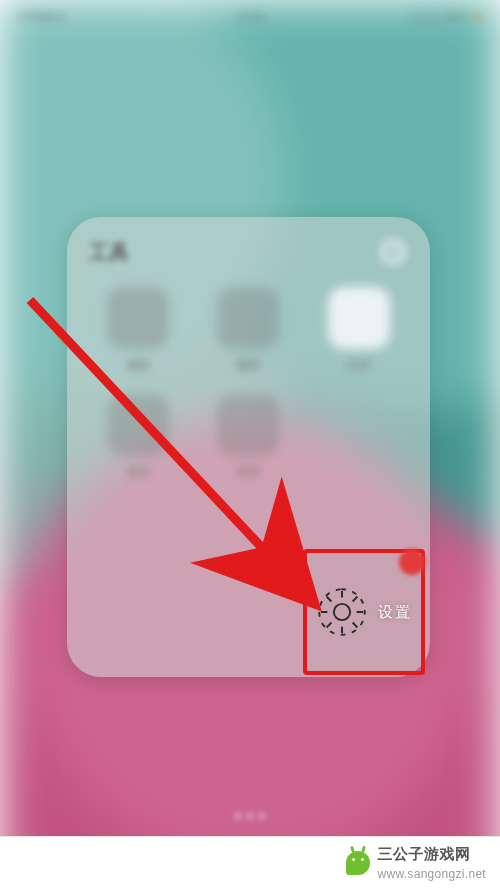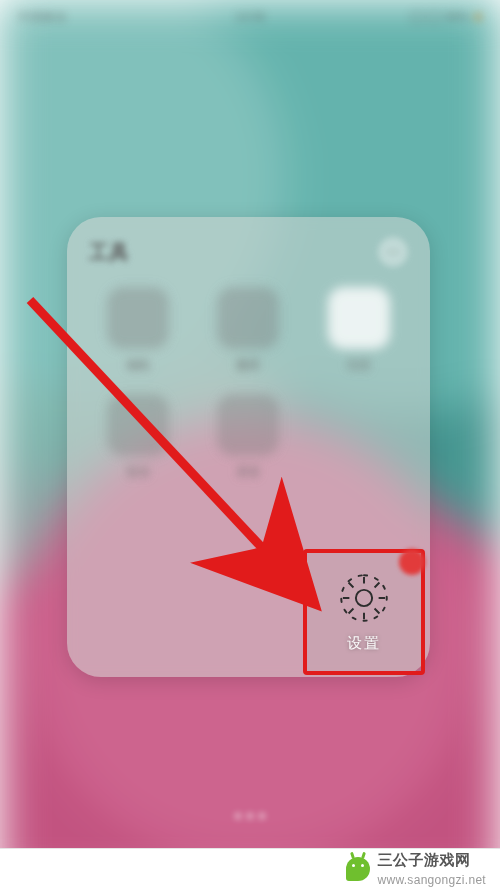--- a/index.html
+++ b/index.html
@@ -68,21 +68,21 @@
   .app-icon.white{background:rgba(255,255,255,.8);}
   .app-label{
     font-size:12px;color:#6b6b6b;filter:blur(3px);
   }
 
   
   .settings-cell{
     position:absolute;left:364px;top:612px;   
     width:122px;height:126px;
     transform:translate(-50%,-50%);
-    display:flex;flex-direction:column;align-items:center;justify-content:center;gap:10px;
+    display:flex;flex-direction:row;align-items:center;justify-content:center;gap:10px;
     border:4px solid #e11b1b;
     box-sizing:border-box;
     border-radius:4px;
     background:rgba(170,176,170,.15);
   }
   .badge{
     position:absolute;top:-4px;right:-4px;width:26px;height:26px;
     border-radius:50%;background:#e23b3b;filter:blur(2px);
   }
   .gear{width:52px;height:52px;}
@@ -92,21 +92,21 @@
     text-shadow:0 0 4px rgba(0,0,0,.35);
   }
 
   
   .arrow{position:absolute;left:0;top:0;pointer-events:none;}
 
   
   .watermark{
     position:absolute;left:0;right:0;bottom:0;height:40px;
     background:#fff;display:flex;align-items:center;justify-content:flex-end;
-    padding:0 14px;gap:8px;font-size:15px;color:#565656;letter-spacing:.5px;
+    padding:6px 14px;gap:8px;font-size:15px;color:#565656;letter-spacing:.5px;
     border-top:1px solid #e5e5e5;
   }
   .wm-logo{
     width:24px;height:24px;border-radius:50% 50% 50% 12%;
     background:#6fbf2e;position:relative;
   }
   .wm-logo::before,.wm-logo::after{
     content:"";position:absolute;top:-5px;width:3px;height:7px;
     background:#6fbf2e;border-radius:2px;
   }

